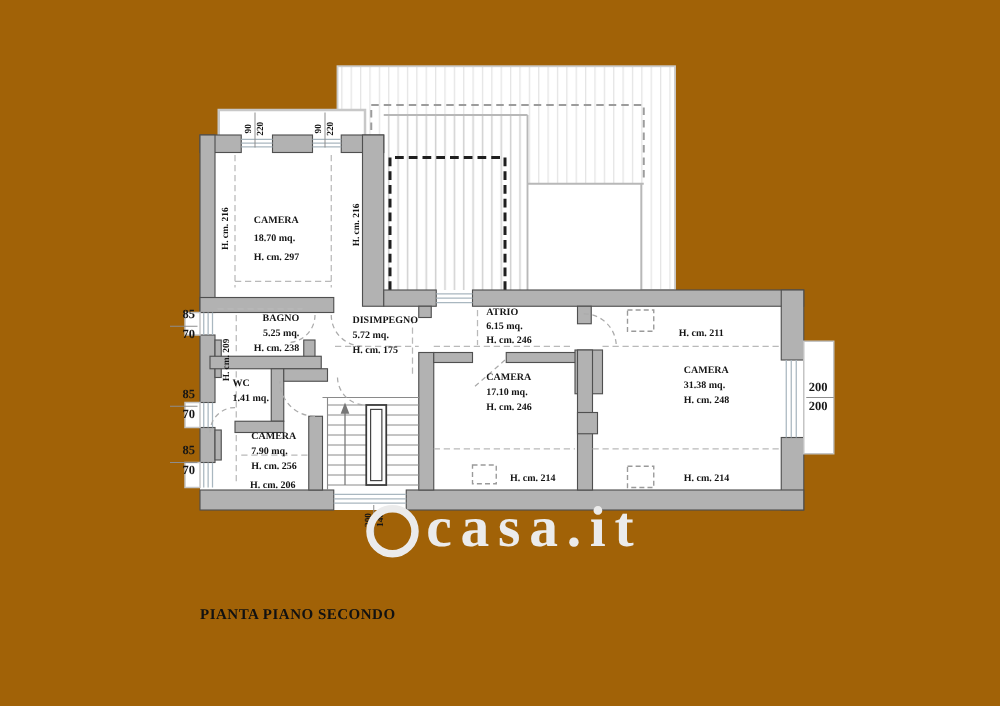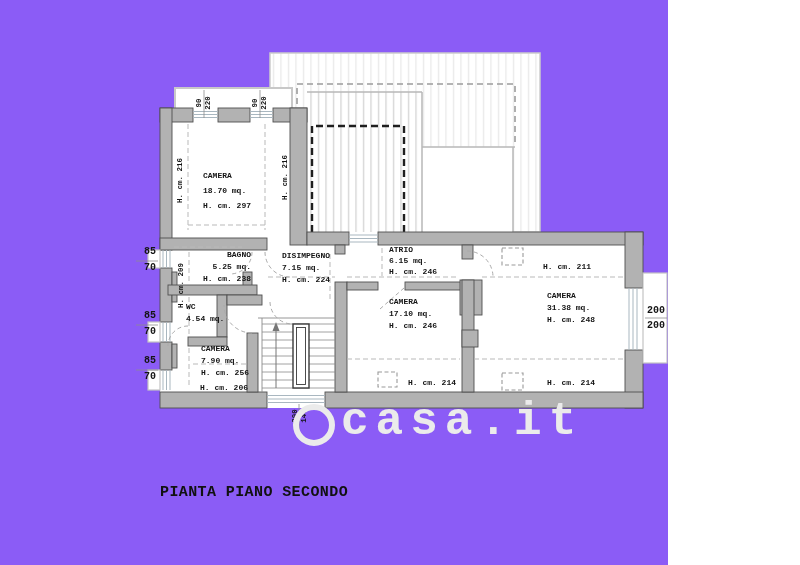--- a/index.html
+++ b/index.html
@@ -1,31 +1,31 @@
 <!DOCTYPE html>
 <html><head>
 <meta charset="utf-8">
 <style>
   html,body{margin:0;padding:0;background:#fff;}
-  #stage{position:relative;width:668px;height:565px;background:#8b5cf6;overflow:hidden;
-         font-family:Liberation Mono, monospace;}
+  #stage{position:relative;width:800px;height:565px;background:#a16207;overflow:hidden;
+         font-family:Liberation Serif, serif;}
   #plan-svg{position:absolute;left:0;top:0;}
   .lbl{position:absolute;font-size:8px;font-weight:700;color:#151515;line-height:12px;
        white-space:nowrap;letter-spacing:0;}
   .lbl .ln{white-space:nowrap;}
   .lh15{line-height:15px;}
   .lh11{line-height:11px;}
   .rot{position:absolute;font-size:7.5px;font-weight:700;color:#151515;width:40px;
        text-align:center;transform:rotate(-90deg);white-space:nowrap;line-height:10px;}
   .dim{position:absolute;font-size:10px;font-weight:700;color:#151515;width:20px;
        text-align:right;line-height:8px;white-space:nowrap;}
   .dimL{text-align:left;width:24px;}
   .dimrot{position:absolute;font-size:7.5px;font-weight:700;color:#151515;width:20px;
        text-align:center;transform:rotate(-90deg);line-height:8px;white-space:nowrap;}
-  #title{position:absolute;left:160px;top:484px;font-size:15px;font-weight:700;
+  #title{position:absolute;left:160px;top:484px;font-size:12px;font-weight:700;
          color:#111;letter-spacing:.4px;}
   #watermark{position:absolute;left:293px;top:394px;display:flex;align-items:center;
              color:#ebebeb;user-select:none;}
   #wm-ring{width:30px;height:30px;border:6px solid #ebebeb;border-radius:50%;
            margin-right:6px;margin-top:6px;}
   #wm-text{font-size:46px;font-weight:700;letter-spacing:7px;line-height:56px;}
 </style>
 </head>
 <body>
 
@@ -164,27 +164,27 @@
 </div>
 
 <div class="lbl" style="left:203px;top:249px;text-align:right;">
   <div class="ln">BAGNO</div>
   <div class="ln">5.25 mq.</div>
   <div class="ln">H. cm. 238</div>
 </div>
 
 <div class="lbl" style="left:186px;top:301px;">
   <div class="ln">WC</div>
-  <div class="ln">4.54 mq.</div>
+  <div class="ln">1.41 mq.</div>
 </div>
 
 <div class="lbl" style="left:282px;top:250px;">
   <div class="ln">DISIMPEGNO</div>
-  <div class="ln">7.15 mq.</div>
-  <div class="ln">H. cm. 224</div>
+  <div class="ln">5.72 mq.</div>
+  <div class="ln">H. cm. 175</div>
 </div>
 
 <div class="lbl" style="left:201px;top:343px;">
   <div class="ln">CAMERA</div>
   <div class="ln">7.90 mq.</div>
   <div class="ln">H. cm. 256</div>
 </div>
 <div class="lbl" style="left:200px;top:382px;">
   <div class="ln">H. cm. 206</div>
 </div>

